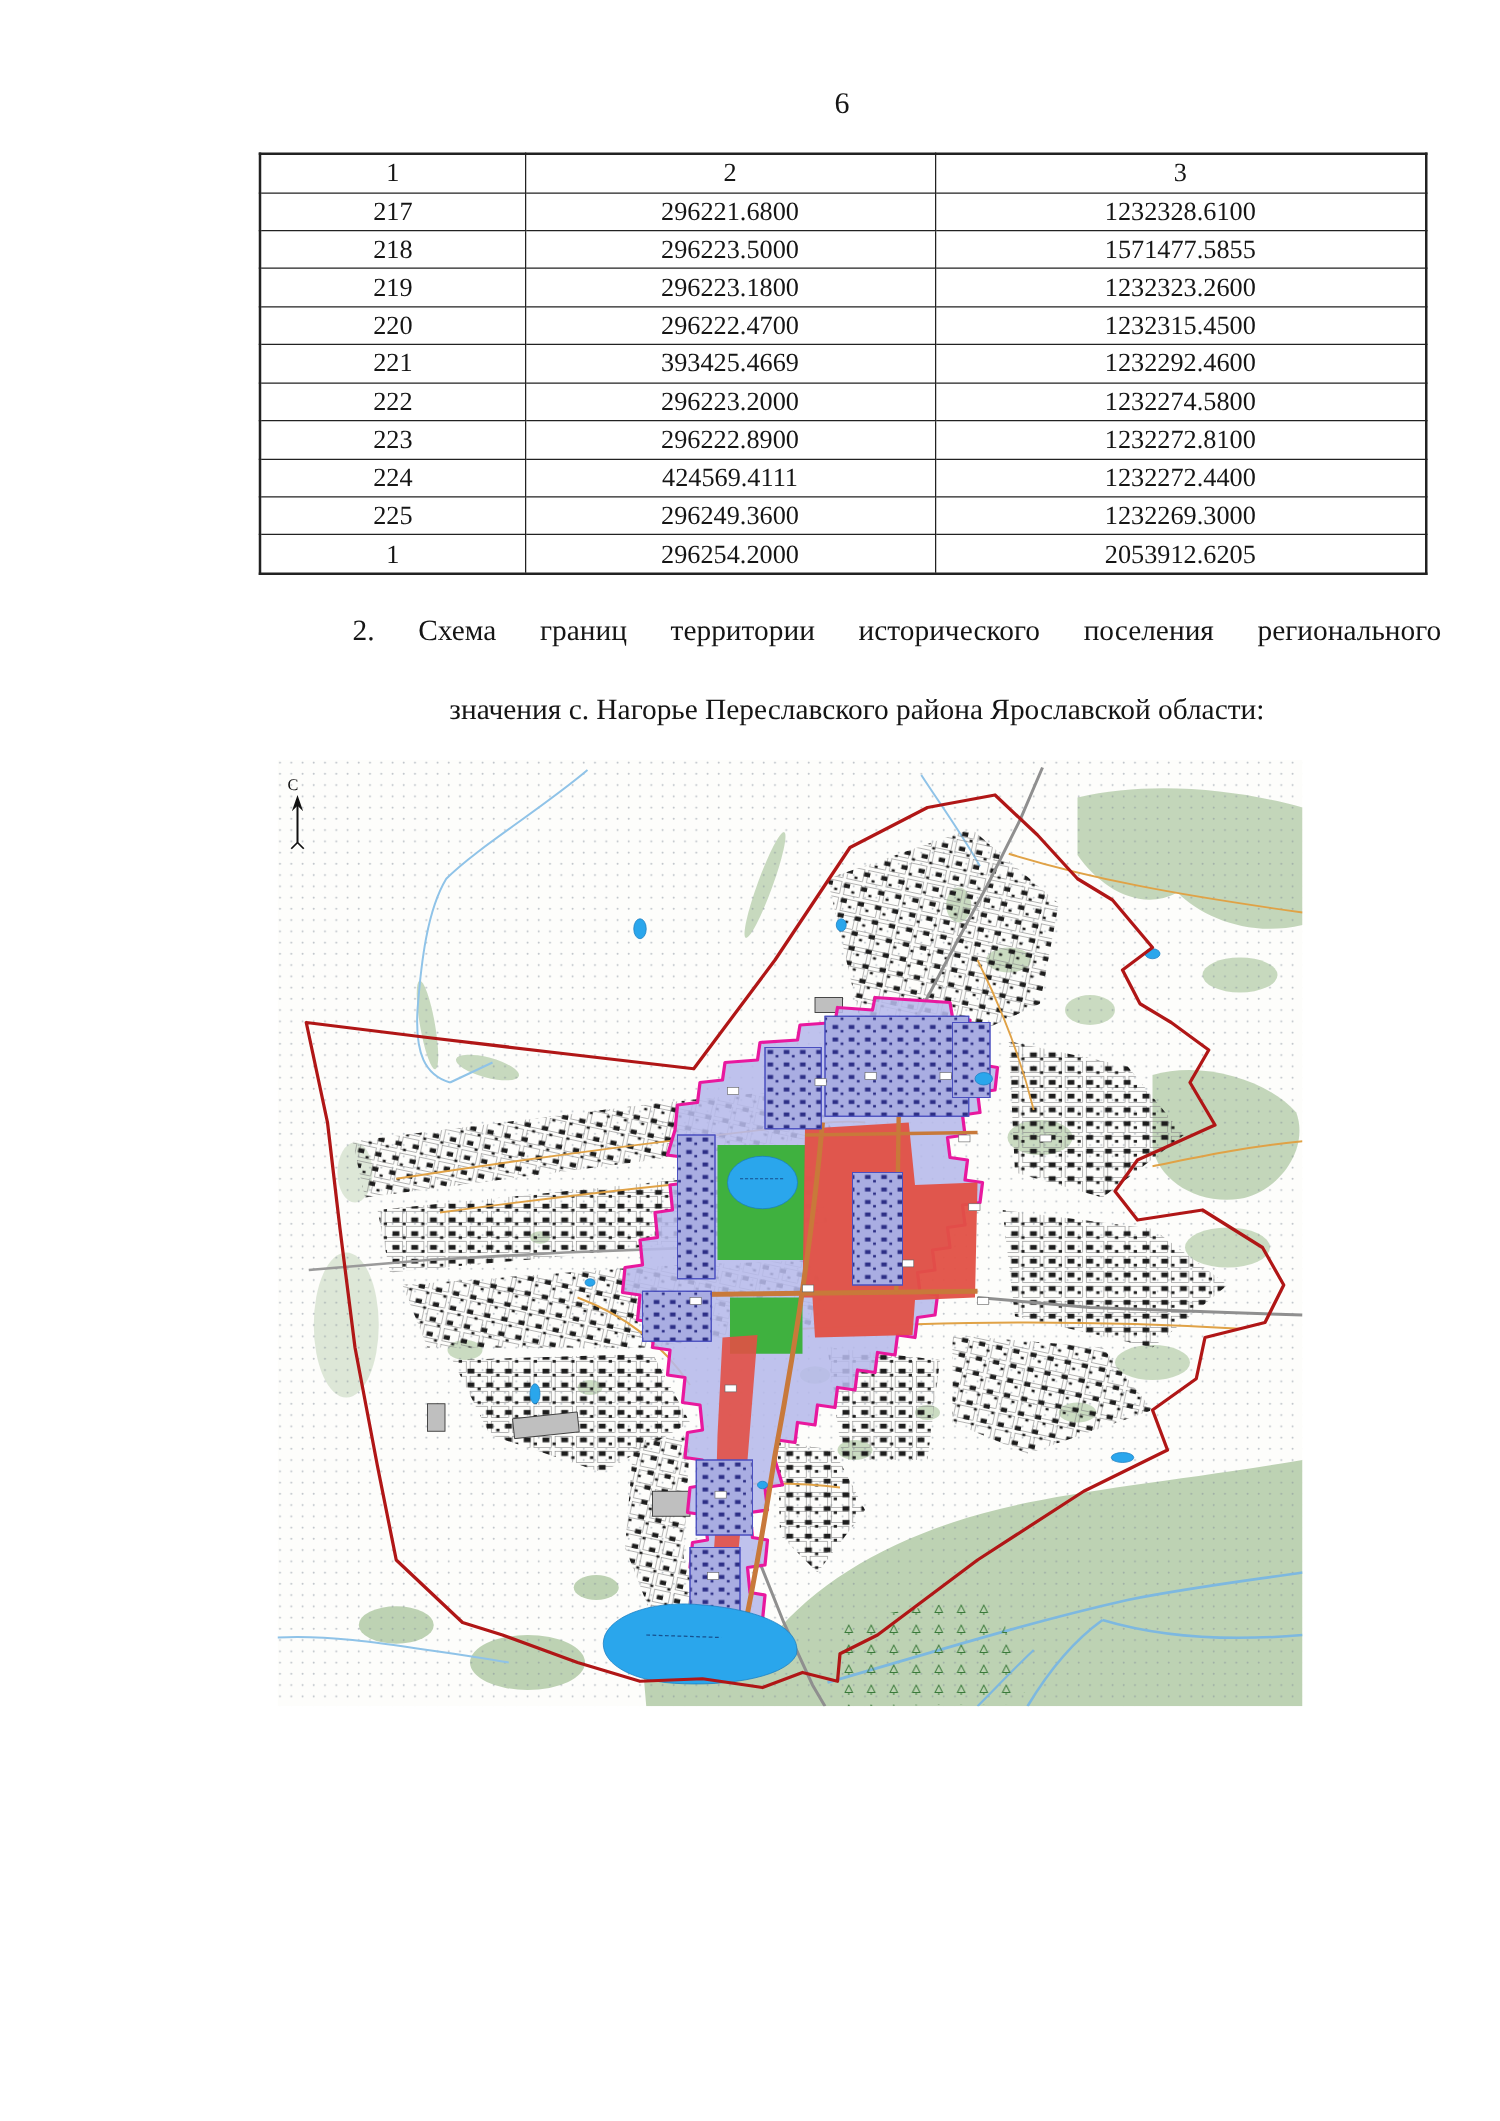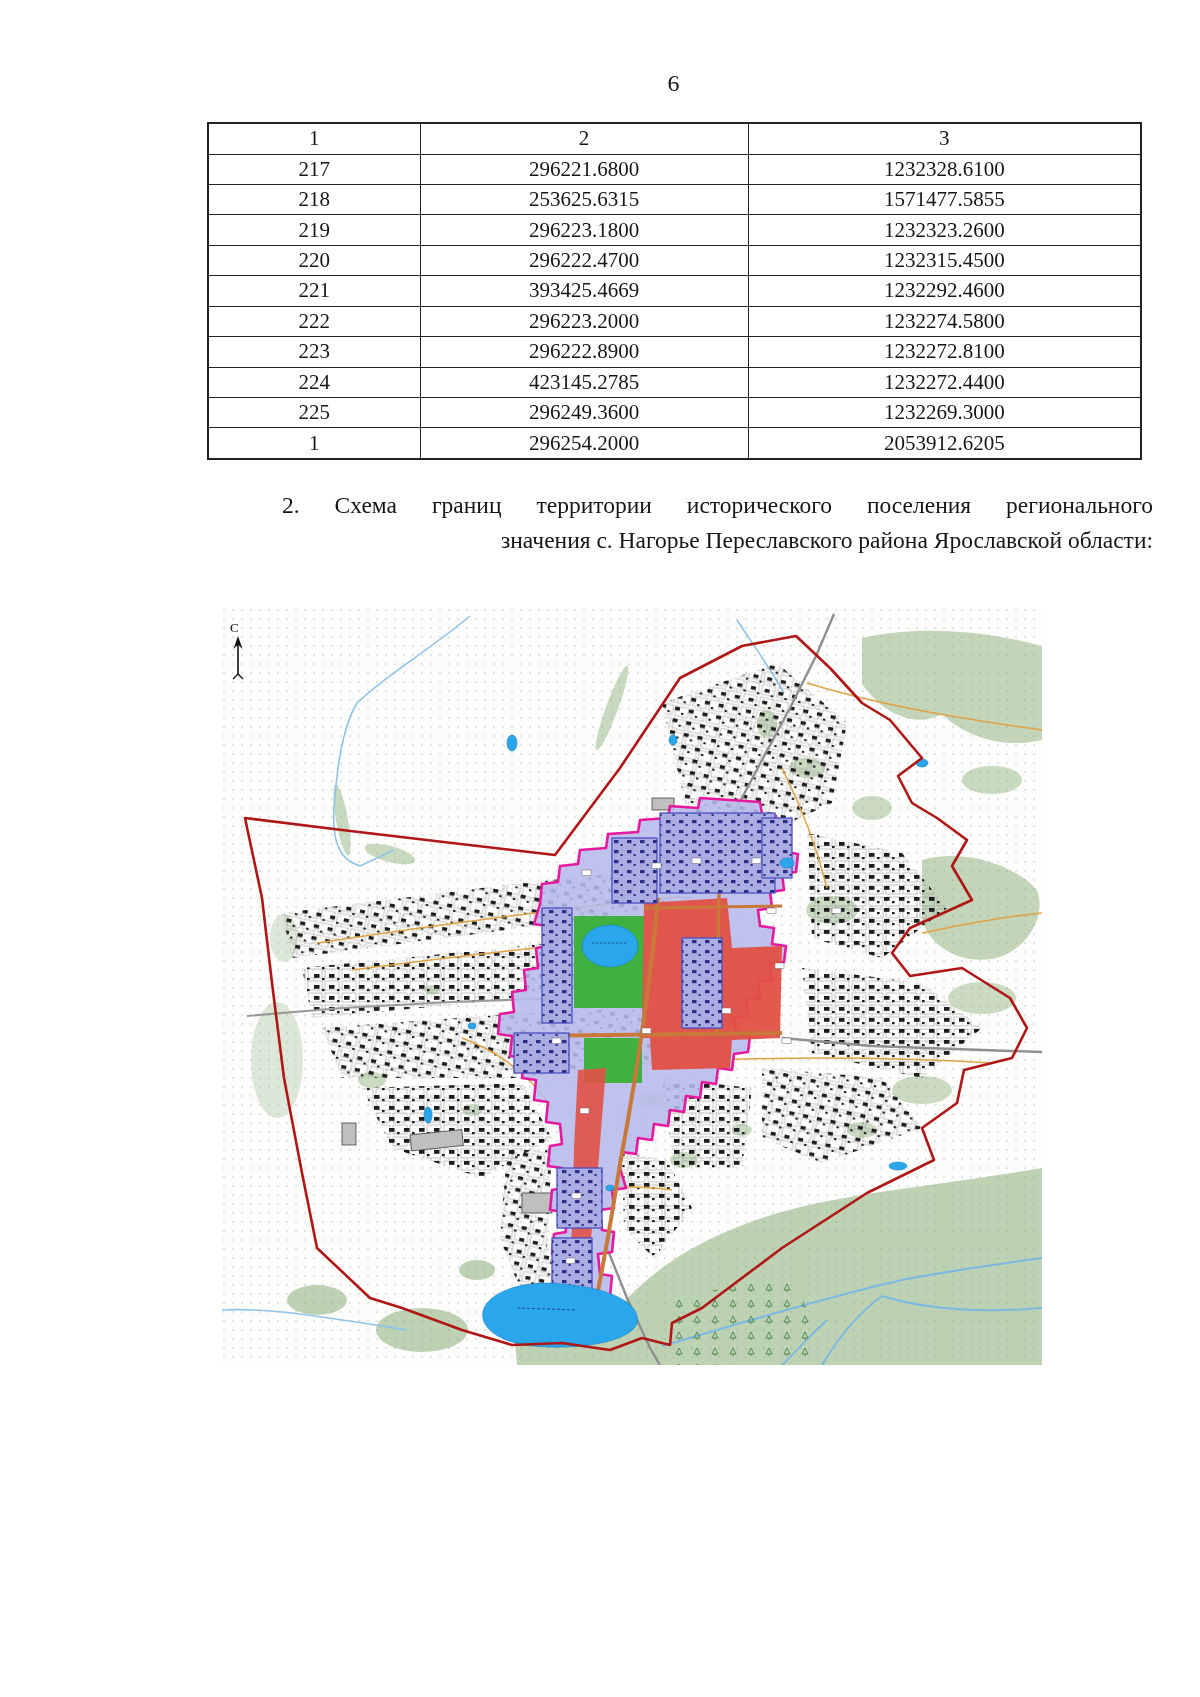--- a/index.html
+++ b/index.html
@@ -8,21 +8,21 @@
   .page-number{position:absolute;top:70px;left:207px;width:933px;text-align:center;
         font-size:24px;}
   table.coords{position:absolute;top:122px;left:207px;width:933px;height:338px;
         border-collapse:collapse;table-layout:fixed;}
   table.coords td,table.coords th{border:1.6px solid #222;font-weight:normal;
         font-size:21px;text-align:center;padding:0;height:26px;}
   table.coords{border:2.2px solid #222;}
   col.c1{width:212px}col.c2{width:328px}col.c3{width:393px}
   .caption{position:absolute;top:488px;left:218px;width:935px;font-size:23.5px;line-height:35px;}
   .caption .l1{text-align:justify;text-align-last:justify;text-indent:64px;}
-  .caption .l2{text-align:right;}
+  .caption .l2{text-align:center;margin-top:28px;}
   .map-wrap{position:absolute;top:608px;left:222px;width:820px;height:757px;}
   svg{display:block}
 </style>
 </head>
 <body>
 
 <div class="page">
 
   <div class="page-number">6</div>
 
@@ -38,21 +38,21 @@
       <th>2</th>
       <th>3</th>
     </tr>
     <tr>
           <td>217</td>
           <td>296221.6800</td>
           <td>1232328.6100</td>
         </tr>
     <tr>
           <td>218</td>
-          <td>253625.6315</td>
+          <td>296223.5000</td>
           <td>1571477.5855</td>
         </tr>
     <tr>
           <td>219</td>
           <td>296223.1800</td>
           <td>1232323.2600</td>
         </tr>
     <tr>
           <td>220</td>
           <td>296222.4700</td>
@@ -68,21 +68,21 @@
           <td>296223.2000</td>
           <td>1232274.5800</td>
         </tr>
     <tr>
           <td>223</td>
           <td>296222.8900</td>
           <td>1232272.8100</td>
         </tr>
     <tr>
           <td>224</td>
-          <td>423145.2785</td>
+          <td>424569.4111</td>
           <td>1232272.4400</td>
         </tr>
     <tr>
           <td>225</td>
           <td>296249.3600</td>
           <td>1232269.3000</td>
         </tr>
     <tr>
           <td>1</td>
           <td>296254.2000</td>

